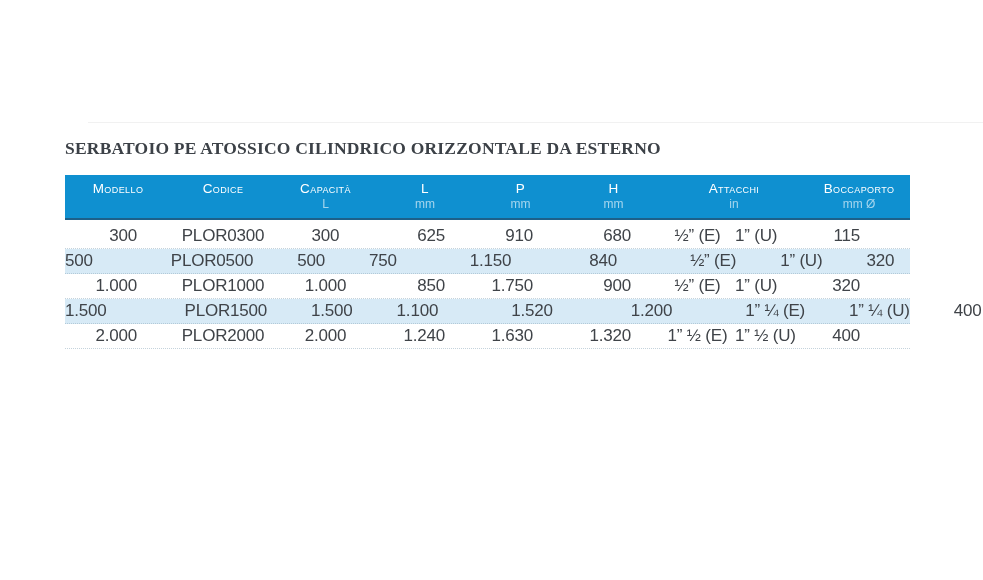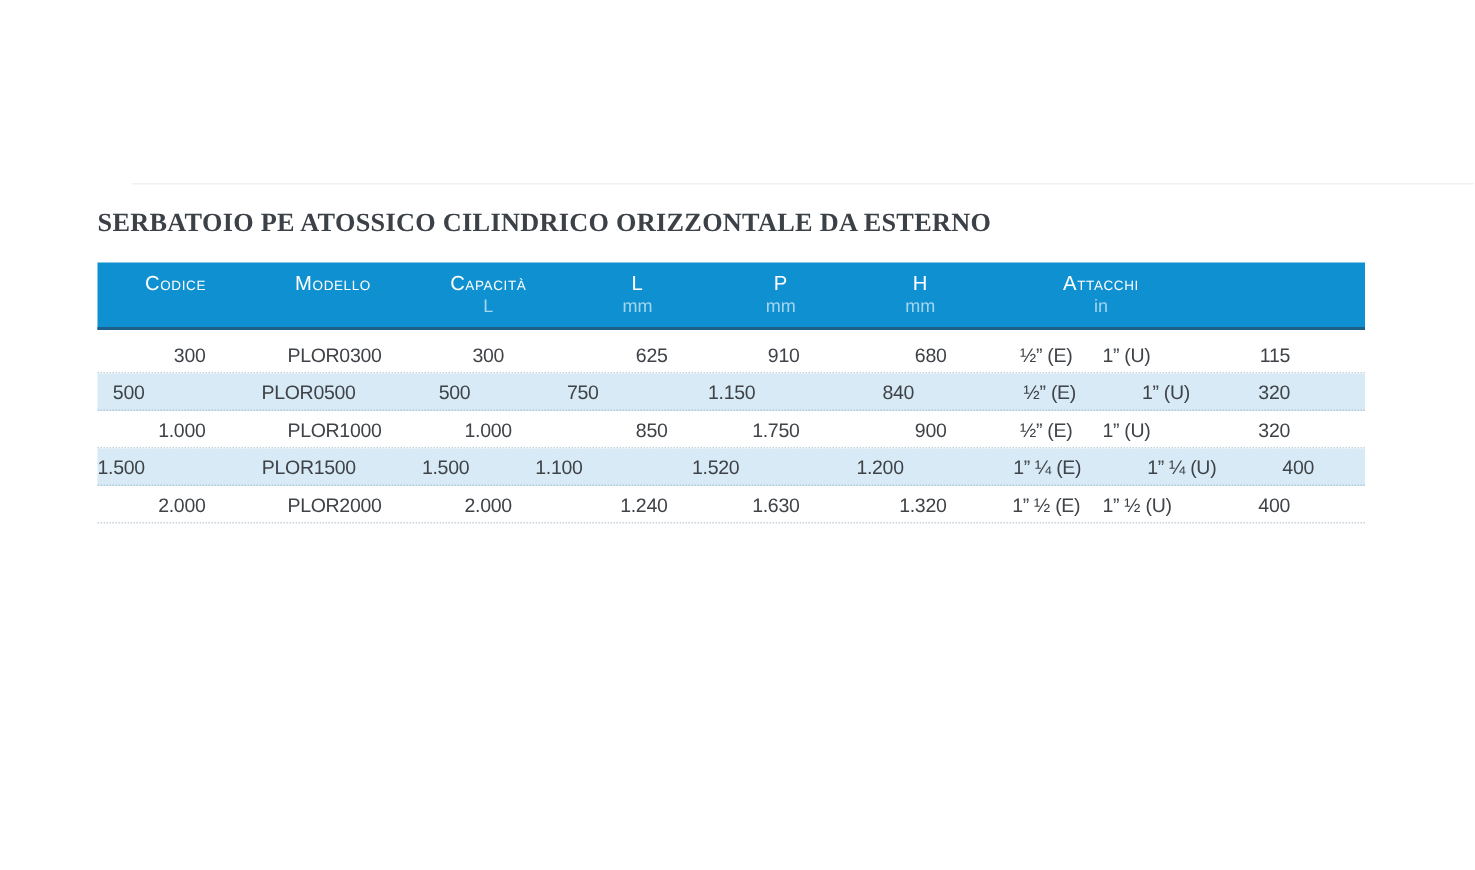--- a/index.html
+++ b/index.html
@@ -59,21 +59,21 @@
     white-space: nowrap;
   }
   .tbody { margin-top: 4px; }
   .tr {
     display: flex;
     width: 845px;
     height: 25px;
     align-items: center;
     box-sizing: border-box;
     border-bottom: 1px dotted rgba(150,175,192,0.55);
-    font-size: 13px;
+    font-size: 17px;
     letter-spacing: -0.2px;
     color: #3f4348;
   }
   .tr.stripe { background: #d7eaf6; gap: 44px; }
   .td { box-sizing: border-box; white-space: nowrap; }
   
   .c1 { width: 106px; }
   .c2 { width: 104px; }
   .c3 { width: 101px; align-items: center; }
   .c4 { width: 98px; }
@@ -99,47 +99,51 @@
 
 <div class="canvas">
 
   <div class="faint-line"></div>
 
   <div class="page-title">SERBATOIO PE ATOSSICO CILINDRICO ORIZZONTALE DA ESTERNO</div>
 
   <div class="tableWrap">
 
     <div class="thead">
+      <div class="th c1">
+        <div class="thmain">Modello</div>
+        <div class="thsub"></div>
+      </div>
       <div class="th c2">
         <div class="thmain">Codice</div>
         <div class="thsub"></div>
       </div>
-      <div class="th c1">
-        <div class="thmain">Modello</div>
-        <div class="thsub"></div>
-      </div>
       <div class="th c3">
         <div class="thmain">Capacità</div>
         <div class="thsub">L</div>
       </div>
       <div class="th c4">
         <div class="thmain">L</div>
         <div class="thsub">mm</div>
       </div>
       <div class="th c5">
         <div class="thmain">P</div>
         <div class="thsub">mm</div>
       </div>
       <div class="th c6">
         <div class="thmain">H</div>
         <div class="thsub">mm</div>
       </div>
       <div class="th c78">
         <div class="thmain">Attacchi</div>
         <div class="thsub">in</div>
+      </div>
+      <div class="th c9">
+        <div class="thmain">Boccaporto</div>
+        <div class="thsub">mm Ø</div>
       </div>
     </div>
 
     <div class="tbody">
 
       <div class="tr">
         <div class="td c1">300</div>
         <div class="td c2">PLOR0300</div>
         <div class="td c3">300</div>
         <div class="td c4">625</div>

